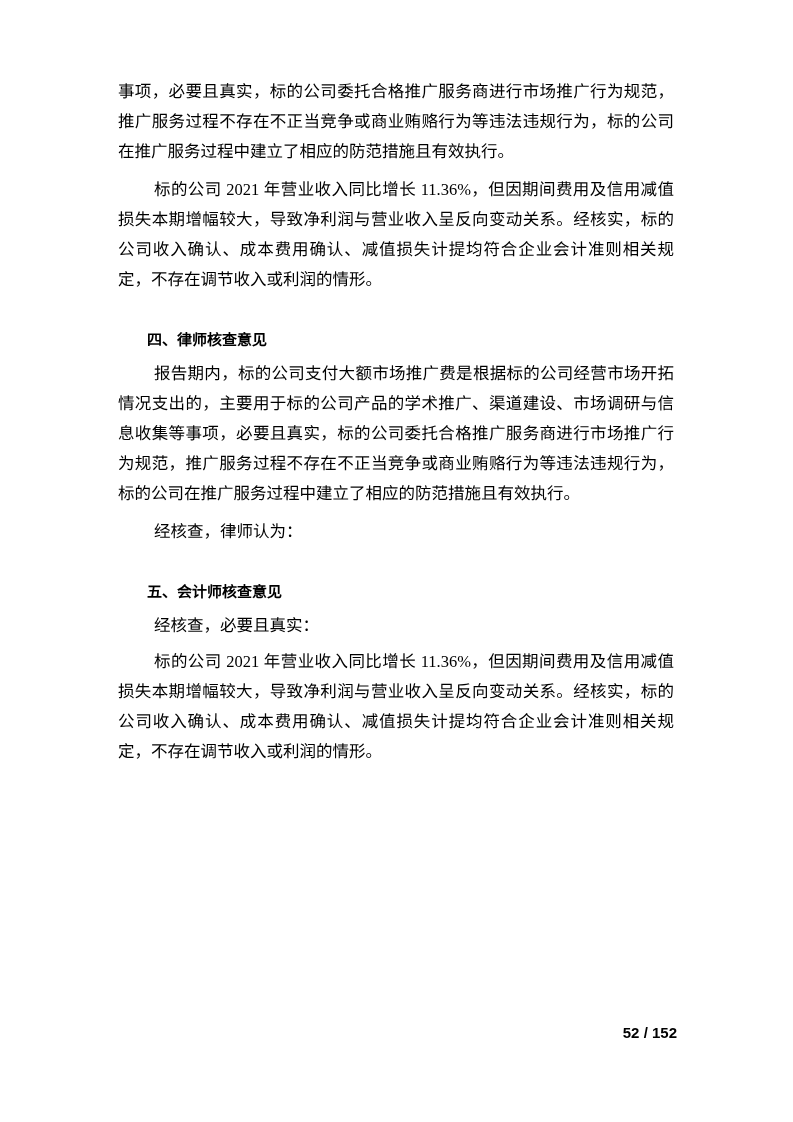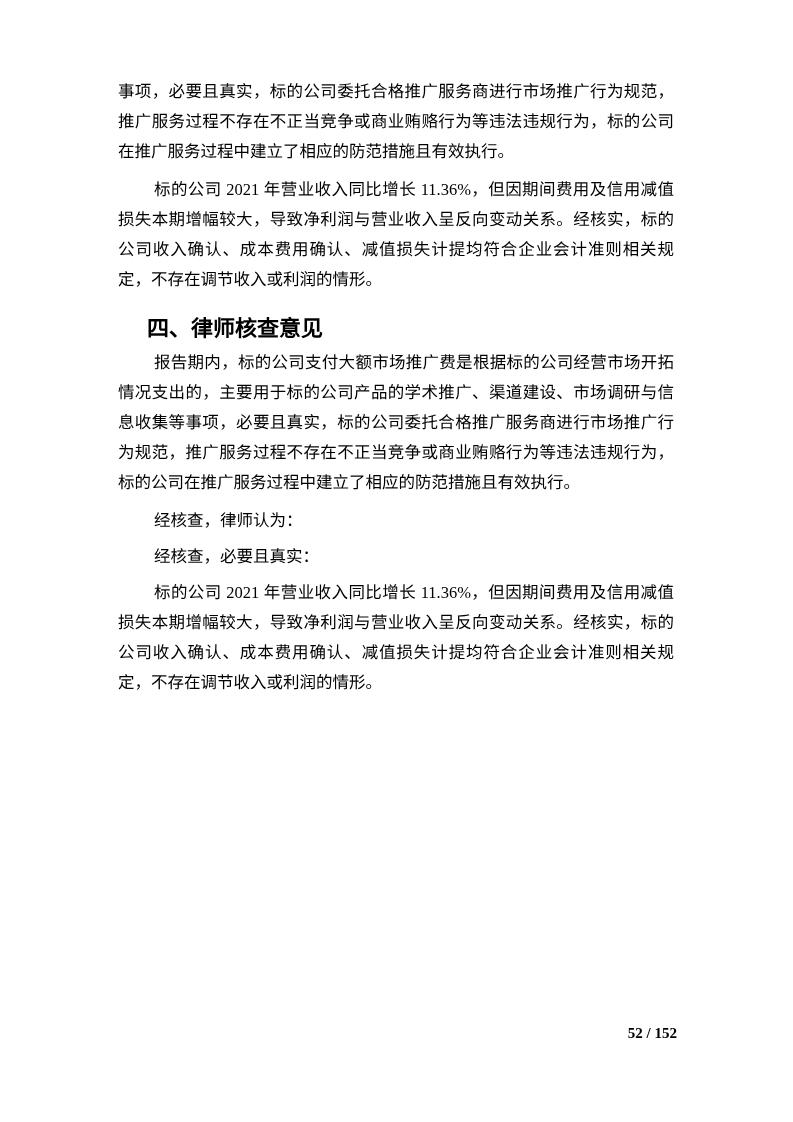--- a/index.html
+++ b/index.html
@@ -33,53 +33,54 @@
   }
   .para.noindent {
     text-indent: 0;
   }
   .para.lead {
     text-align: left;
     margin-bottom: 6px;
   }
   .heading {
     font-family: "Liberation Sans", "DejaVu Sans", sans-serif;
-    font-size: 22px;
+    font-size: 15px;
     font-weight: bold;
     line-height: 30px;
-    margin: 19px 0 4px 0;
+    margin: 30px 0 4px 0;
     text-indent: 29px;
   }
   .footer-pagenum {
     position: absolute;
     top: 1018px;
     right: 116px;
     font-size: 15px;
     font-weight: bold;
     line-height: 30px;
-    font-family: Liberation Serif, serif;
+    font-family: Liberation Sans, sans-serif;
     color: #000000;
   }
 </style>
 </head>
 <body>
 
 <div class="page">
   <div class="content">
 
     <p class="para noindent">事项，必要且真实，标的公司委托合格推广服务商进行市场推广行为规范，推广服务过程不存在不正当竞争或商业贿赂行为等违法违规行为，标的公司在推广服务过程中建立了相应的防范措施且有效执行。</p>
 
     <p class="para">标的公司 2021 年营业收入同比增长 11.36%，但因期间费用及信用减值损失本期增幅较大，导致净利润与营业收入呈反向变动关系。经核实，标的公司收入确认、成本费用确认、减值损失计提均符合企业会计准则相关规定，不存在调节收入或利润的情形。</p>
 
     <h2 class="heading">四、律师核查意见</h2>
 
     <p class="para">报告期内，标的公司支付大额市场推广费是根据标的公司经营市场开拓情况支出的，主要用于标的公司产品的学术推广、渠道建设、市场调研与信息收集等事项，必要且真实，标的公司委托合格推广服务商进行市场推广行为规范，推广服务过程不存在不正当竞争或商业贿赂行为等违法违规行为，标的公司在推广服务过程中建立了相应的防范措施且有效执行。</p>
 
     <p class="para lead">经核查，律师认为：</p>
 
+    <h2 class="heading">五、会计师核查意见</h2>
 
     <p class="para lead">经核查，必要且真实：</p>
 
     <p class="para">标的公司 2021 年营业收入同比增长 11.36%，但因期间费用及信用减值损失本期增幅较大，导致净利润与营业收入呈反向变动关系。经核实，标的公司收入确认、成本费用确认、减值损失计提均符合企业会计准则相关规定，不存在调节收入或利润的情形。</p>
 
   </div>
 
   <div class="footer-pagenum">52 / 152</div>
 </div>
 

